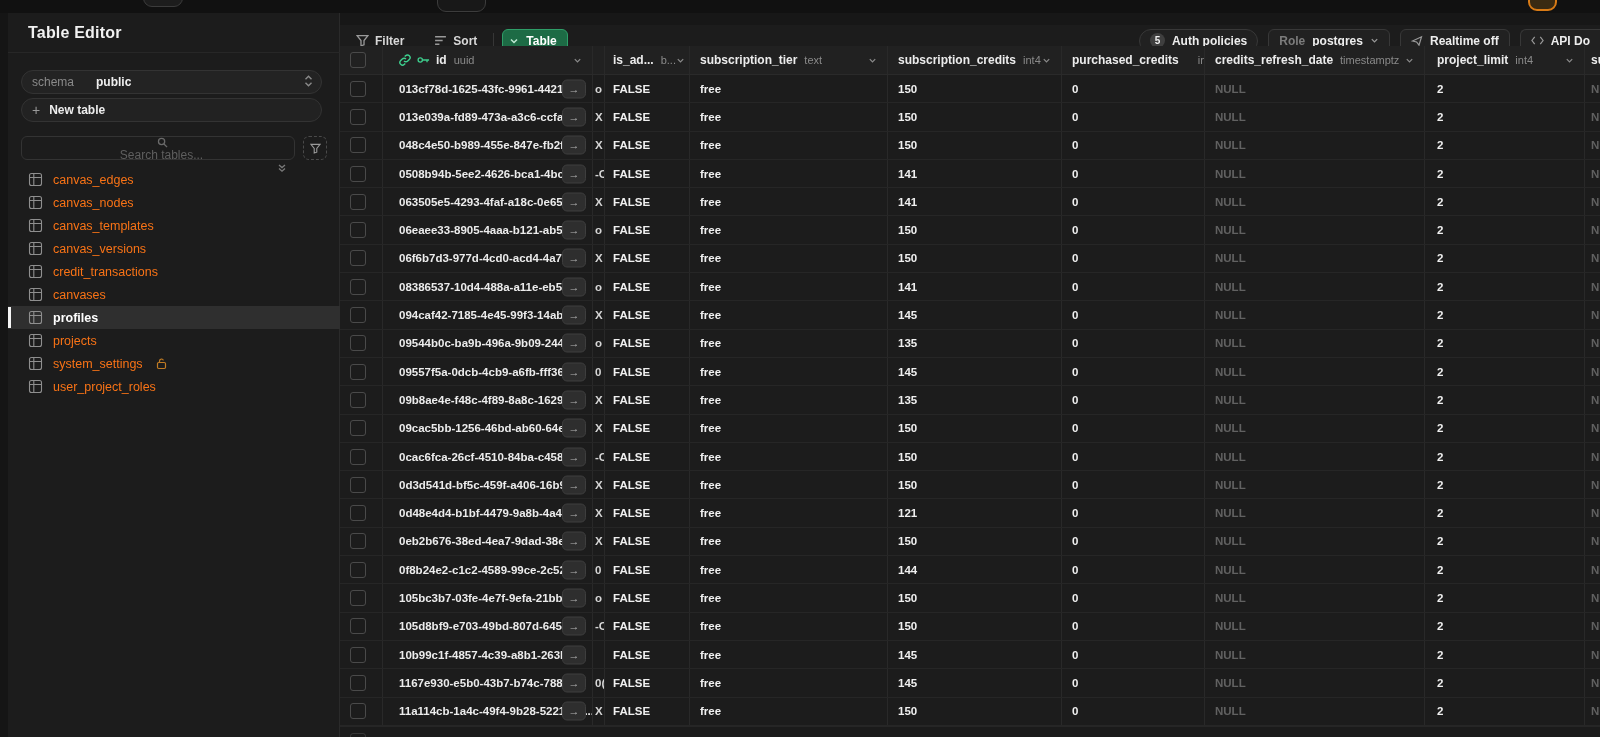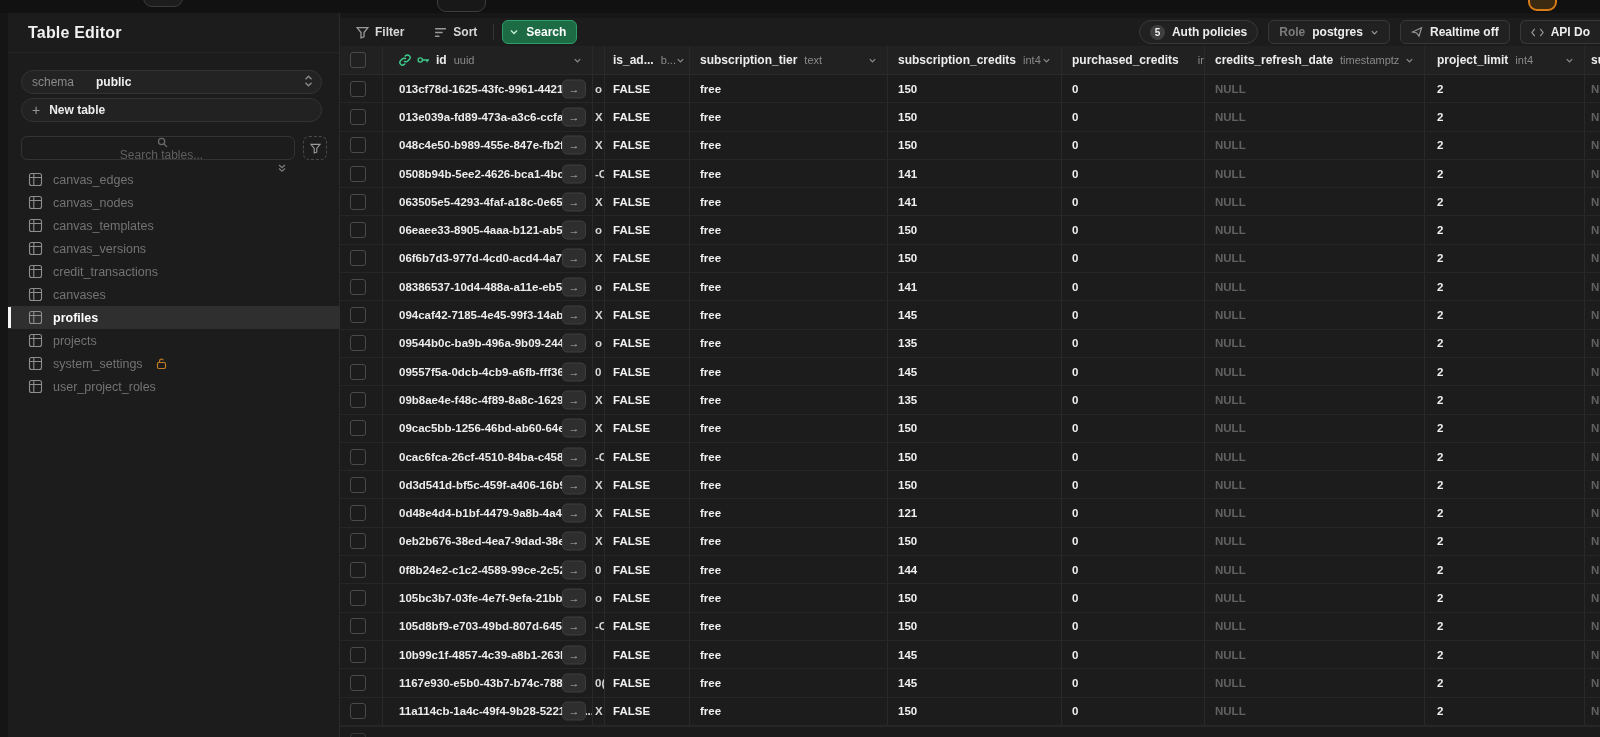--- a/index.html
+++ b/index.html
@@ -36,31 +36,31 @@
 
   #search-wrap{position:absolute;left:13px;top:123px;width:274px;height:24px;border:1px solid #333333;
                border-radius:6px;box-sizing:border-box;display:flex;align-items:center;background:#1c1c1c;flex-direction:column;}
   #search-wrap .ph{color:#5f5f5f;font-size:12px;margin-left:7px;}
   #search-wrap .tail{margin-left:auto;margin-right:7px;color:#7a7a7a;display:flex;}
   #side-filter-btn{position:absolute;left:295px;top:123px;width:24px;height:24px;border:1px dashed #4a4a4a;
                    border-radius:6px;box-sizing:border-box;display:flex;align-items:center;justify-content:center;color:#9a9a9a;cursor:pointer;}
 
   #tables-list{position:absolute;left:0;top:155px;width:332px;}
   .side-item{height:23px;display:flex;align-items:center;padding-left:20px;gap:10px;
-             font-size:12.5px;color:#737373;cursor:pointer;position:relative;box-sizing:border-box;}
+             font-size:12.5px;color:#f97316;cursor:pointer;position:relative;box-sizing:border-box;}
   .side-item svg{flex:0 0 auto;}
   .side-item.sel{background:#2f2f2f;color:#ffffff;font-weight:700;}
   .side-item.sel::before{content:"";position:absolute;left:0;top:1px;bottom:1px;width:3px;background:#f5f5f5;}
 
   
   #main{left:340px;top:13px;width:1260px;height:724px;}
 
   
-  #toolbar{position:absolute;left:0;top:5px;width:1260px;height:33px;background:#1c1c1c;
-           border-bottom:5px solid #8b5cf6;display:flex;align-items:center;box-sizing:border-box;}
+  #toolbar{position:absolute;left:0;top:12px;width:1260px;height:33px;background:#1c1c1c;
+           border-bottom:2px solid #8b5cf6;display:flex;align-items:center;box-sizing:border-box;}
   .tb-btn{display:flex;align-items:center;gap:6px;font-size:12px;font-weight:600;color:#d8d8d8;cursor:pointer;padding:0 8px;}
   .tb-btn svg{color:#9a9a9a;}
   #tb-filter{margin-left:8px;}
   .tb-divider{width:1px;height:16px;background:#363636;margin:0 8px;}
   #insert-btn{display:flex;align-items:center;height:22px;background:#1d6b45;border:1px solid #2e9e68;
               border-radius:6px;color:#ffffff;font-size:12px;font-weight:700;cursor:pointer;padding:0 10px 0 6px;}
   #insert-btn .chev{display:flex;align-items:center;margin-right:7px;color:#bfe9d4;}
   .tb-right{margin-left:auto;display:flex;align-items:center;gap:10px;}
   .pill{display:flex;align-items:center;gap:7px;height:22px;border:1px solid #383838;background:#212121;
         border-radius:6px;padding:0 10px;font-size:12px;font-weight:700;color:#ededed;cursor:pointer;white-space:nowrap;}
@@ -252,21 +252,21 @@
         </svg>
       <span>Sort</span>
     </div>
     <div class="tb-divider"></div>
     <div id="insert-btn">
       <span class="chev">
         <svg width="10" height="10" viewBox="0 0 10 10" fill="none" stroke="currentColor" stroke-width="1.5">
             <path d="M2 3.5 5 6.5 8 3.5"></path>
           </svg>
       </span>
-      <span>Search</span>
+      <span>Table</span>
     </div>
 
     <div class="tb-right">
       <div id="auth-pill" class="pill">
         <span id="auth-badge">5</span>
         <span>Auth policies</span>
       </div>
       <div class="pill">
         <span class="dim">Role</span>
         <span>postgres</span>

